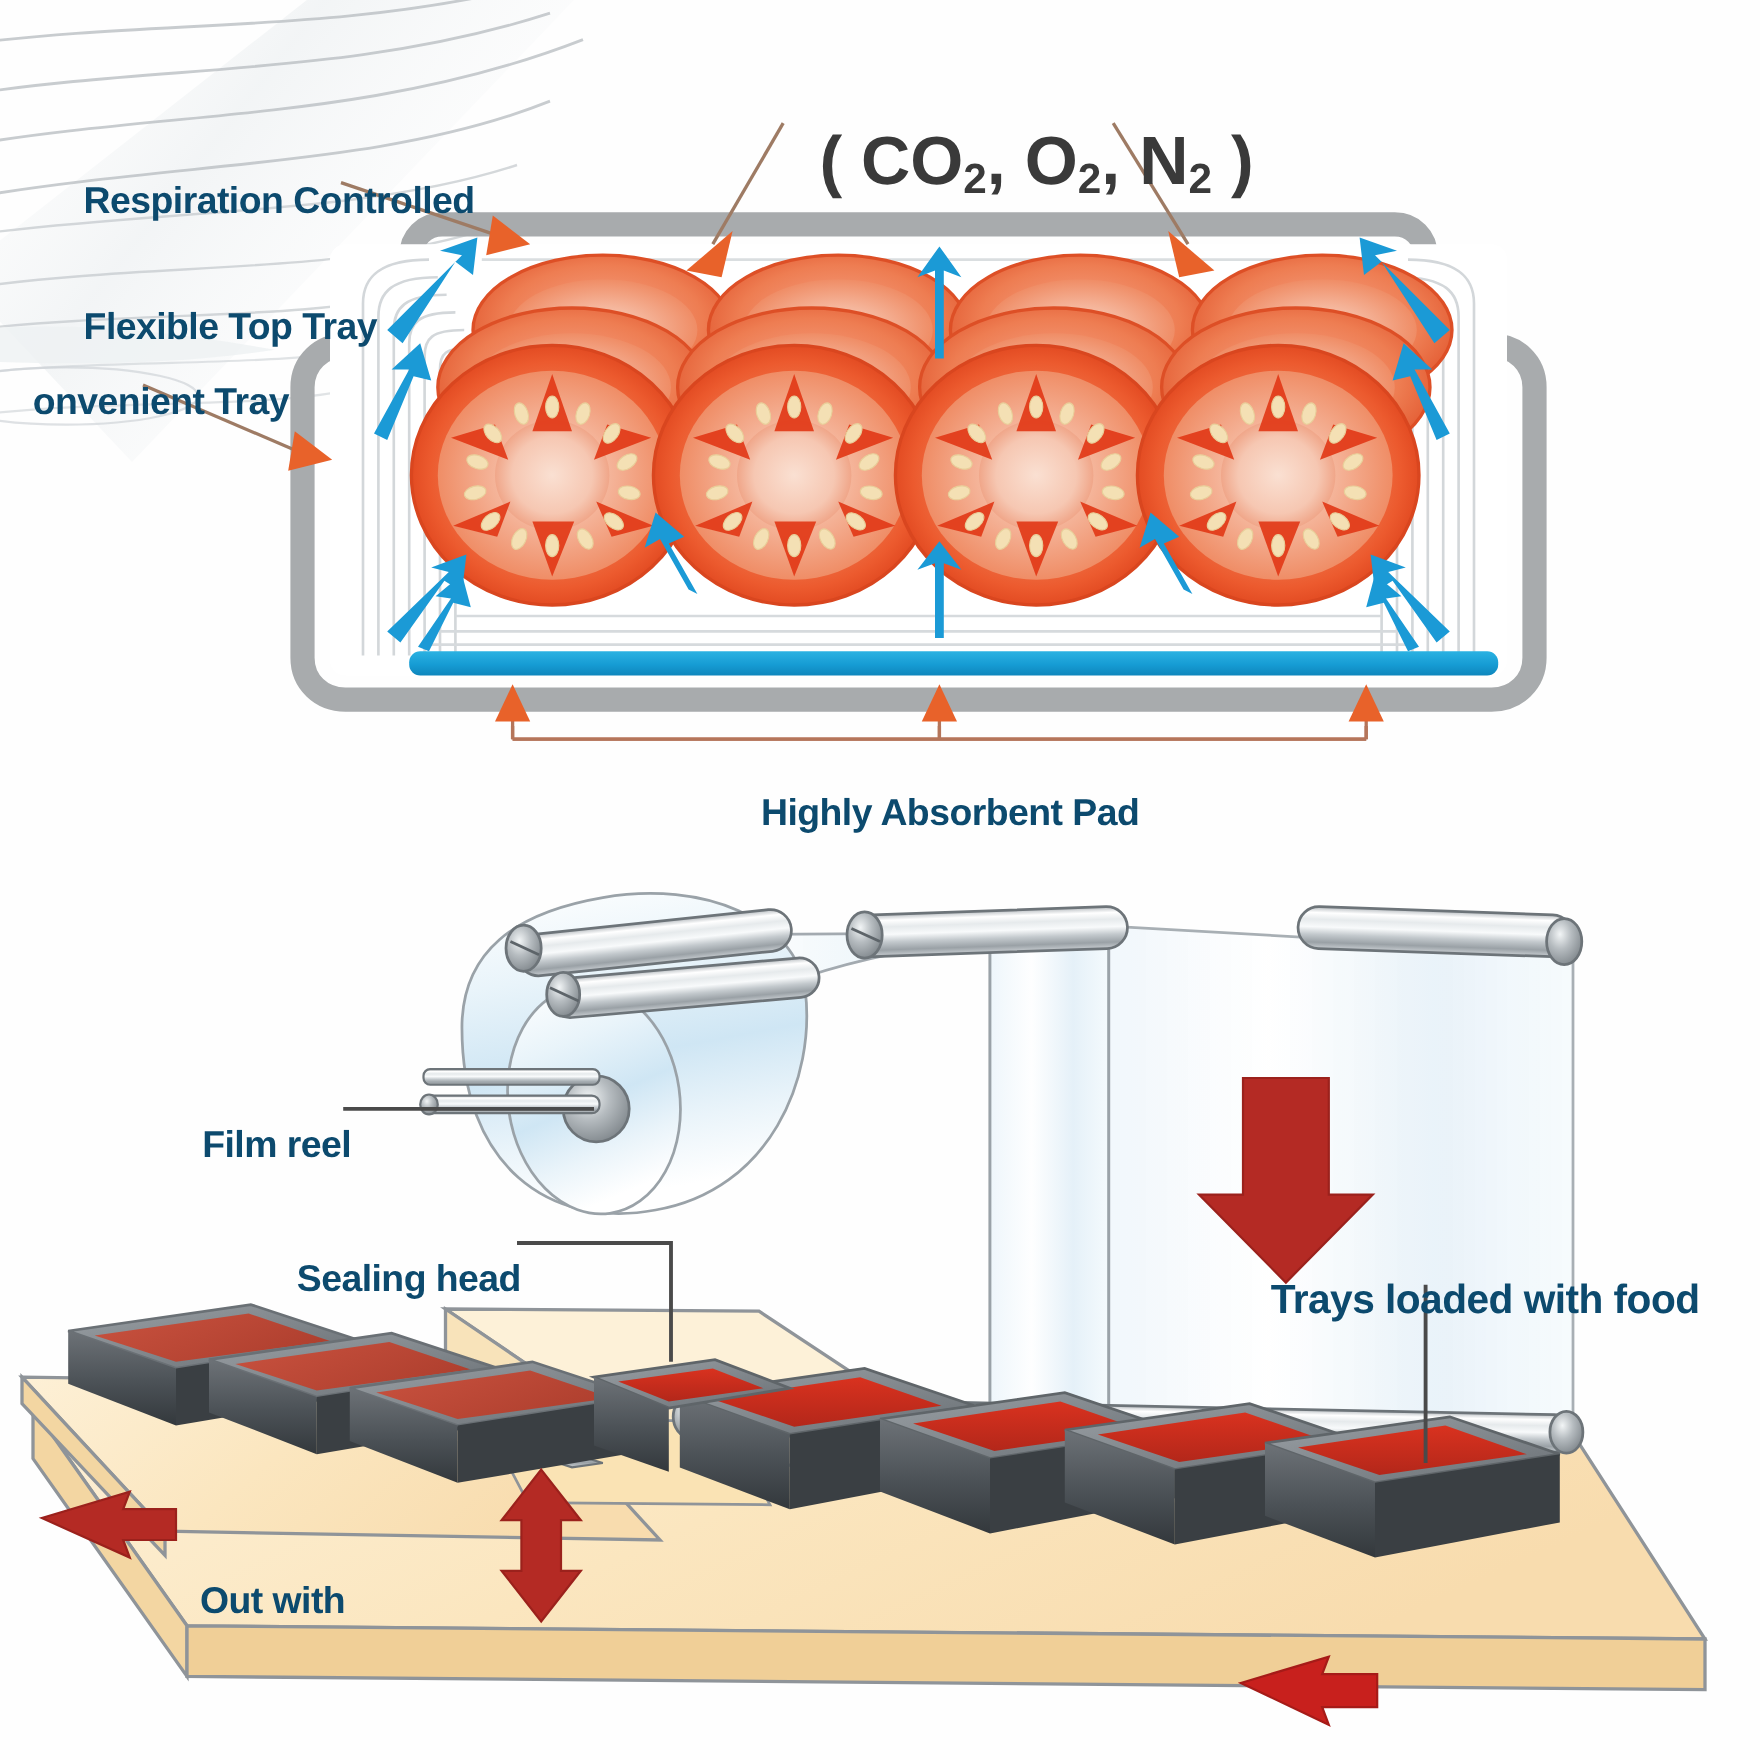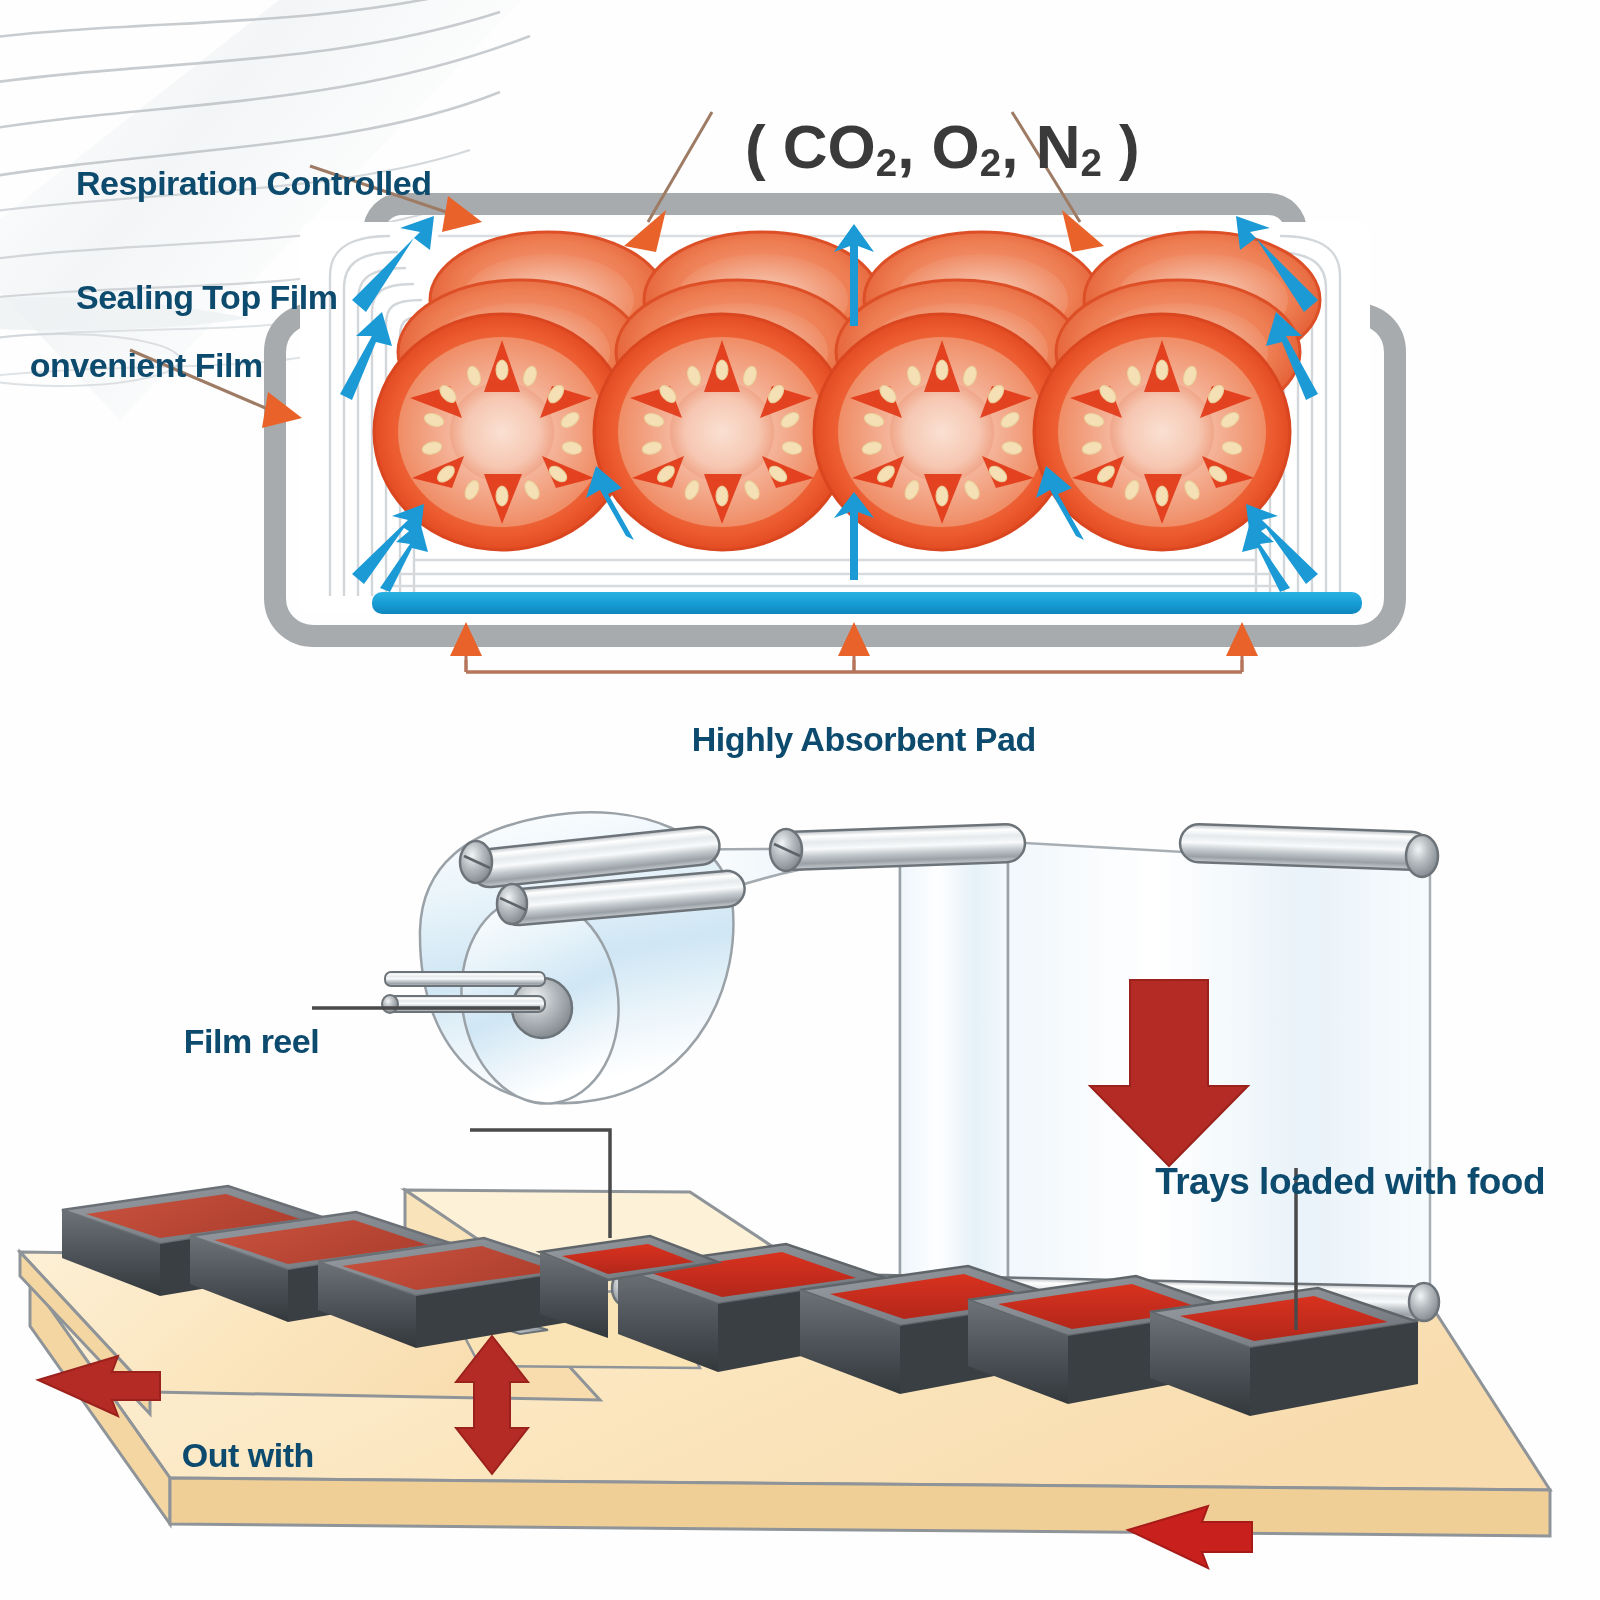--- a/index.html
+++ b/index.html
@@ -529,35 +529,38 @@
 
     </g>
   </svg>
 
   <div class="gaslbl" style="left:676px;top:40px;font-size:62px;">
     <span>( </span><span><span>CO</span><sub>2</sub></span><span>, </span><span><span>O</span><sub>2</sub></span><span>, </span><span><span>N</span><sub>2</sub></span><span> )</span>
   </div>
 
   <div class="lbl" style="left:76px;top:88px;font-size:34px;text-align:left;">
     <div>Respiration Controlled</div>
-    <div>Sealing Top Film</div>
+    <div>Flexible Top Tray</div>
   </div>
 
   <div class="lbl" style="left:-6px;top:308px;font-size:34px;">
-    <span>onvenient Film</span>
+    <span>onvenient Tray</span>
   </div>
 
   <div class="lbl" style="left:656px;top:682px;font-size:34px;">
     <span>Highly Absorbent Pad</span>
   </div>
 
   <div class="lbl" style="left:148px;top:984px;font-size:34px;">
     <span>Film reel</span>
   </div>
 
+  <div class="lbl" style="left:234px;top:1106px;font-size:34px;">
+    <span>Sealing head</span>
+  </div>
 
   <div class="lbl" style="left:1116px;top:1120px;font-size:37px;text-align:right;">
     <span>Trays loaded with food</span>
   </div>
 
   <div class="lbl" style="left:146px;top:1398px;font-size:34px;">
     <span>Out with</span>
   </div>
 
   <div class="lbl" style="left:1338px;top:1558px;font-size:34px;">

